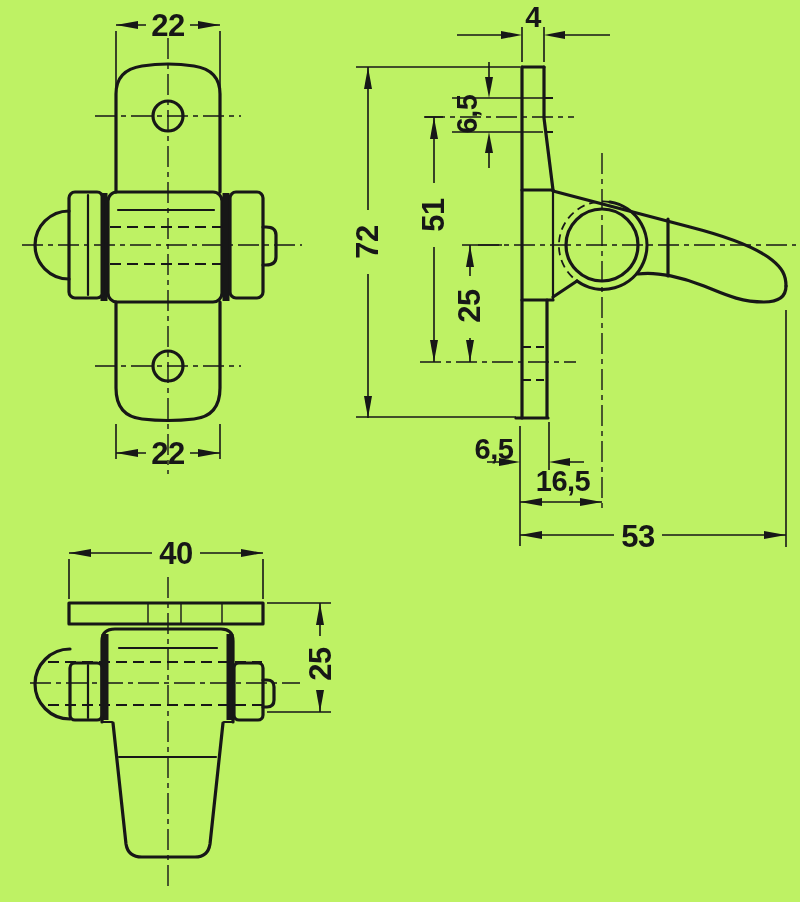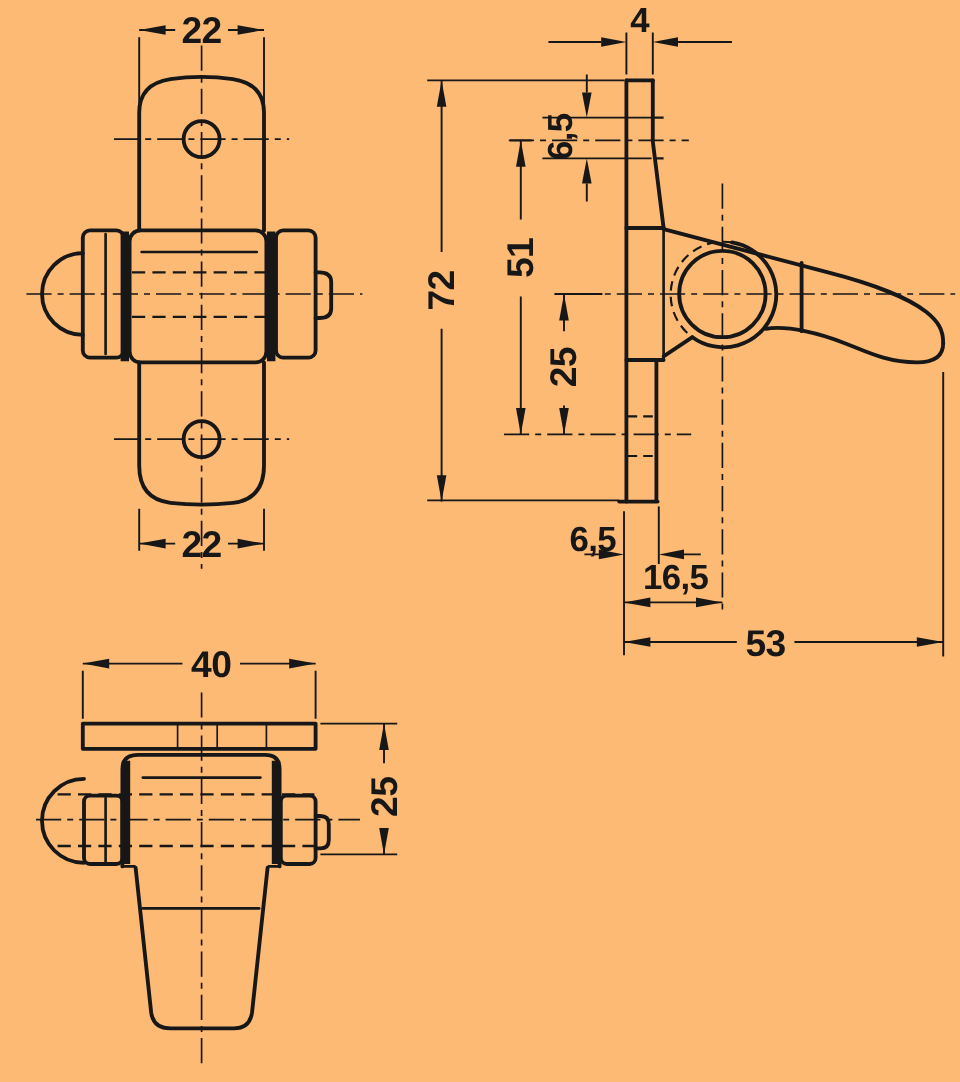--- a/index.html
+++ b/index.html
@@ -1,16 +1,16 @@
 <!DOCTYPE html>
 <html><head>
 <meta charset="utf-8">
 <style>
   html,body{margin:0;padding:0;background:#e8e8e8;}
-  .page{width:800px;height:902px;background:#fdba74;position:relative;overflow:hidden;}
+  .page{width:800px;height:902px;background:#bef264;position:relative;overflow:hidden;}
   svg{display:block;}
   
   .ol   {stroke:#171717;stroke-width:3.2;fill:none;stroke-linecap:round;stroke-linejoin:round;}
   .ol2  {stroke:#171717;stroke-width:2.2;fill:none;stroke-linecap:round;}
   .heavy{stroke:#171717;stroke-width:7;fill:none;stroke-linecap:butt;}
   .thin {stroke:#171717;stroke-width:1.6;fill:none;stroke-linecap:butt;}
   .thin14{stroke:#171717;stroke-width:1.4;fill:none;}
   .dash {stroke:#171717;stroke-width:1.9;fill:none;stroke-dasharray:11 6;}
   .dashS{stroke:#171717;stroke-width:1.8;fill:none;stroke-dasharray:8 5;}
   .cl   {stroke:#171717;stroke-width:1.4;fill:none;stroke-dasharray:21 5 5 5;}

